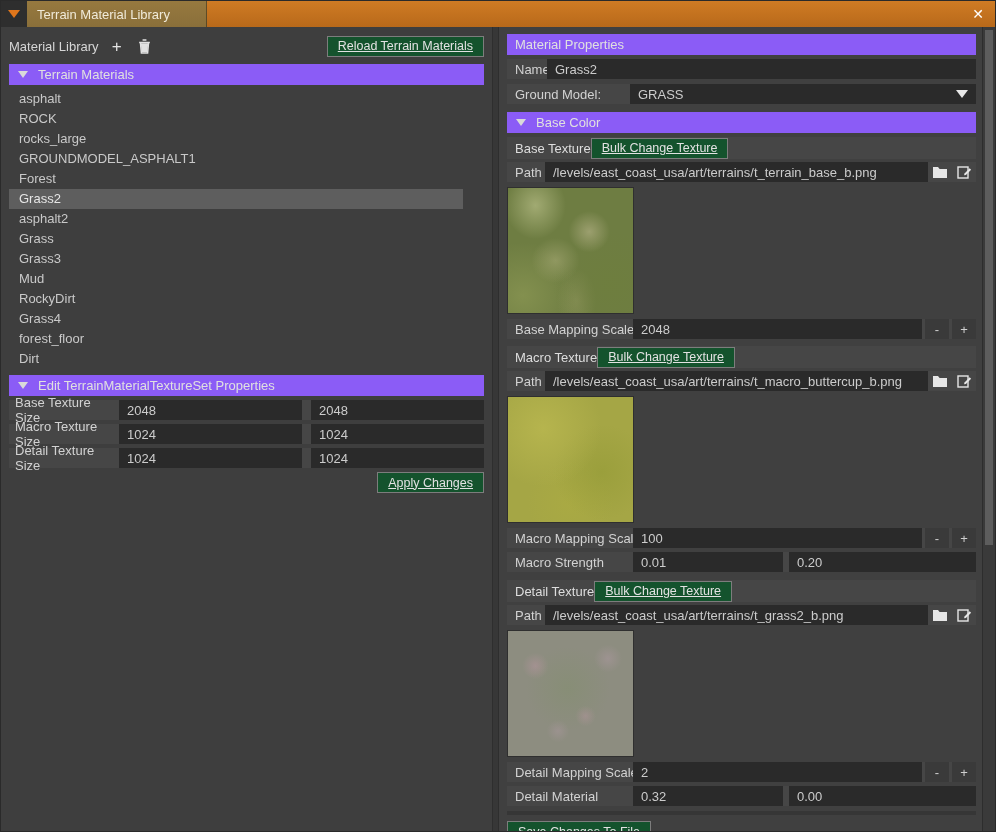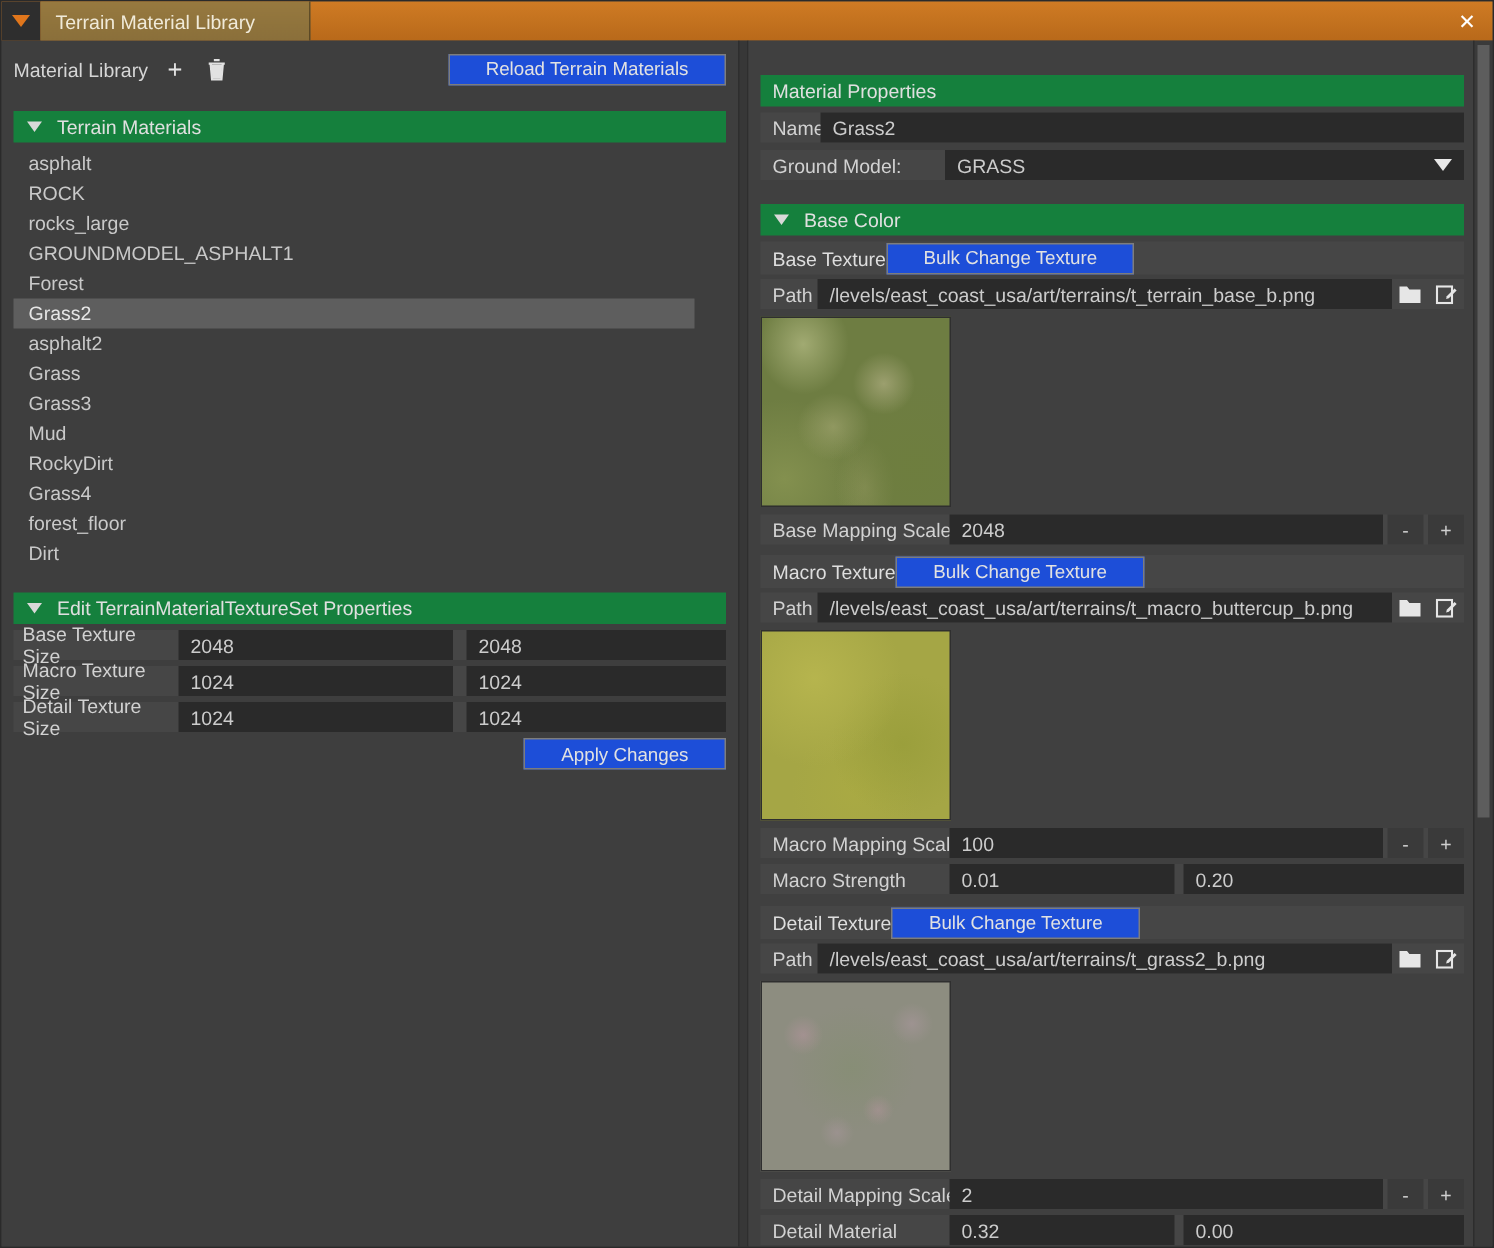--- a/index.html
+++ b/index.html
@@ -44,36 +44,36 @@
   .vscroll { width: 13px; flex: 0 0 13px; background: #3a3a3a; border-left: 1px solid #2d2d2d; position: relative; }
   .vscroll .thumb { position: absolute; left: 2px; right: 2px; top: 3px; height: 64%; background: #5d5d5d; }
 
   
   .tri {
     width: 0; height: 0; flex: 0 0 auto;
     border-left: 5px solid transparent; border-right: 5px solid transparent;
     border-top: 7px solid #d9d9d9;
   }
   .section-header {
-    height: 21px; background: #15803d; display: flex; align-items: center;
-    gap: 10px; padding-left: 9px; color: #e0e0e0; margin-bottom: 4px; margin-top: 16px;
+    height: 21px; background: #8b5cf6; display: flex; align-items: center;
+    gap: 10px; padding-left: 9px; color: #e0e0e0; margin-bottom: 4px;
   }
   .field-row {
     height: 20px; background: #464646; display: flex; align-items: center;
     margin-bottom: 5px;
   }
   .field-row .lbl { padding: 0 8px; color: #d2d2d2; white-space: nowrap; }
   .tb-input {
     flex: 1; height: 20px; background: #2a2a2a; border: 0; outline: none;
     color: #cccccc; font: 13px "Liberation Sans", sans-serif; padding: 0 8px; min-width: 0;
   }
   .btn {
-    background: #1d4ed8; border: 1px solid #7d7d7d; color: #e2e2e2;
-    font: 12.5px "Liberation Sans", sans-serif; padding: 2px 24px; height: 21px;
-    cursor: pointer; white-space: nowrap;
+    background: #14532d; border: 1px solid #7d7d7d; color: #e2e2e2;
+    font: 12.5px "Liberation Sans", sans-serif; padding: 2px 10px; height: 21px;
+    cursor: pointer; white-space: nowrap; text-decoration: underline;
   }
   .subhead-row {
     height: 22px; background: #464646; display: flex; align-items: center;
     justify-content: flex-start; padding-left: 8px; margin-bottom: 3px; color: #dedede;
   }
   .subhead-row .btn { margin-right: 3px; }
   .icon-btn {
     width: 24px; height: 20px; display: flex; align-items: center; justify-content: center;
     background: transparent; border: 0; cursor: pointer; flex: 0 0 24px;
   }

